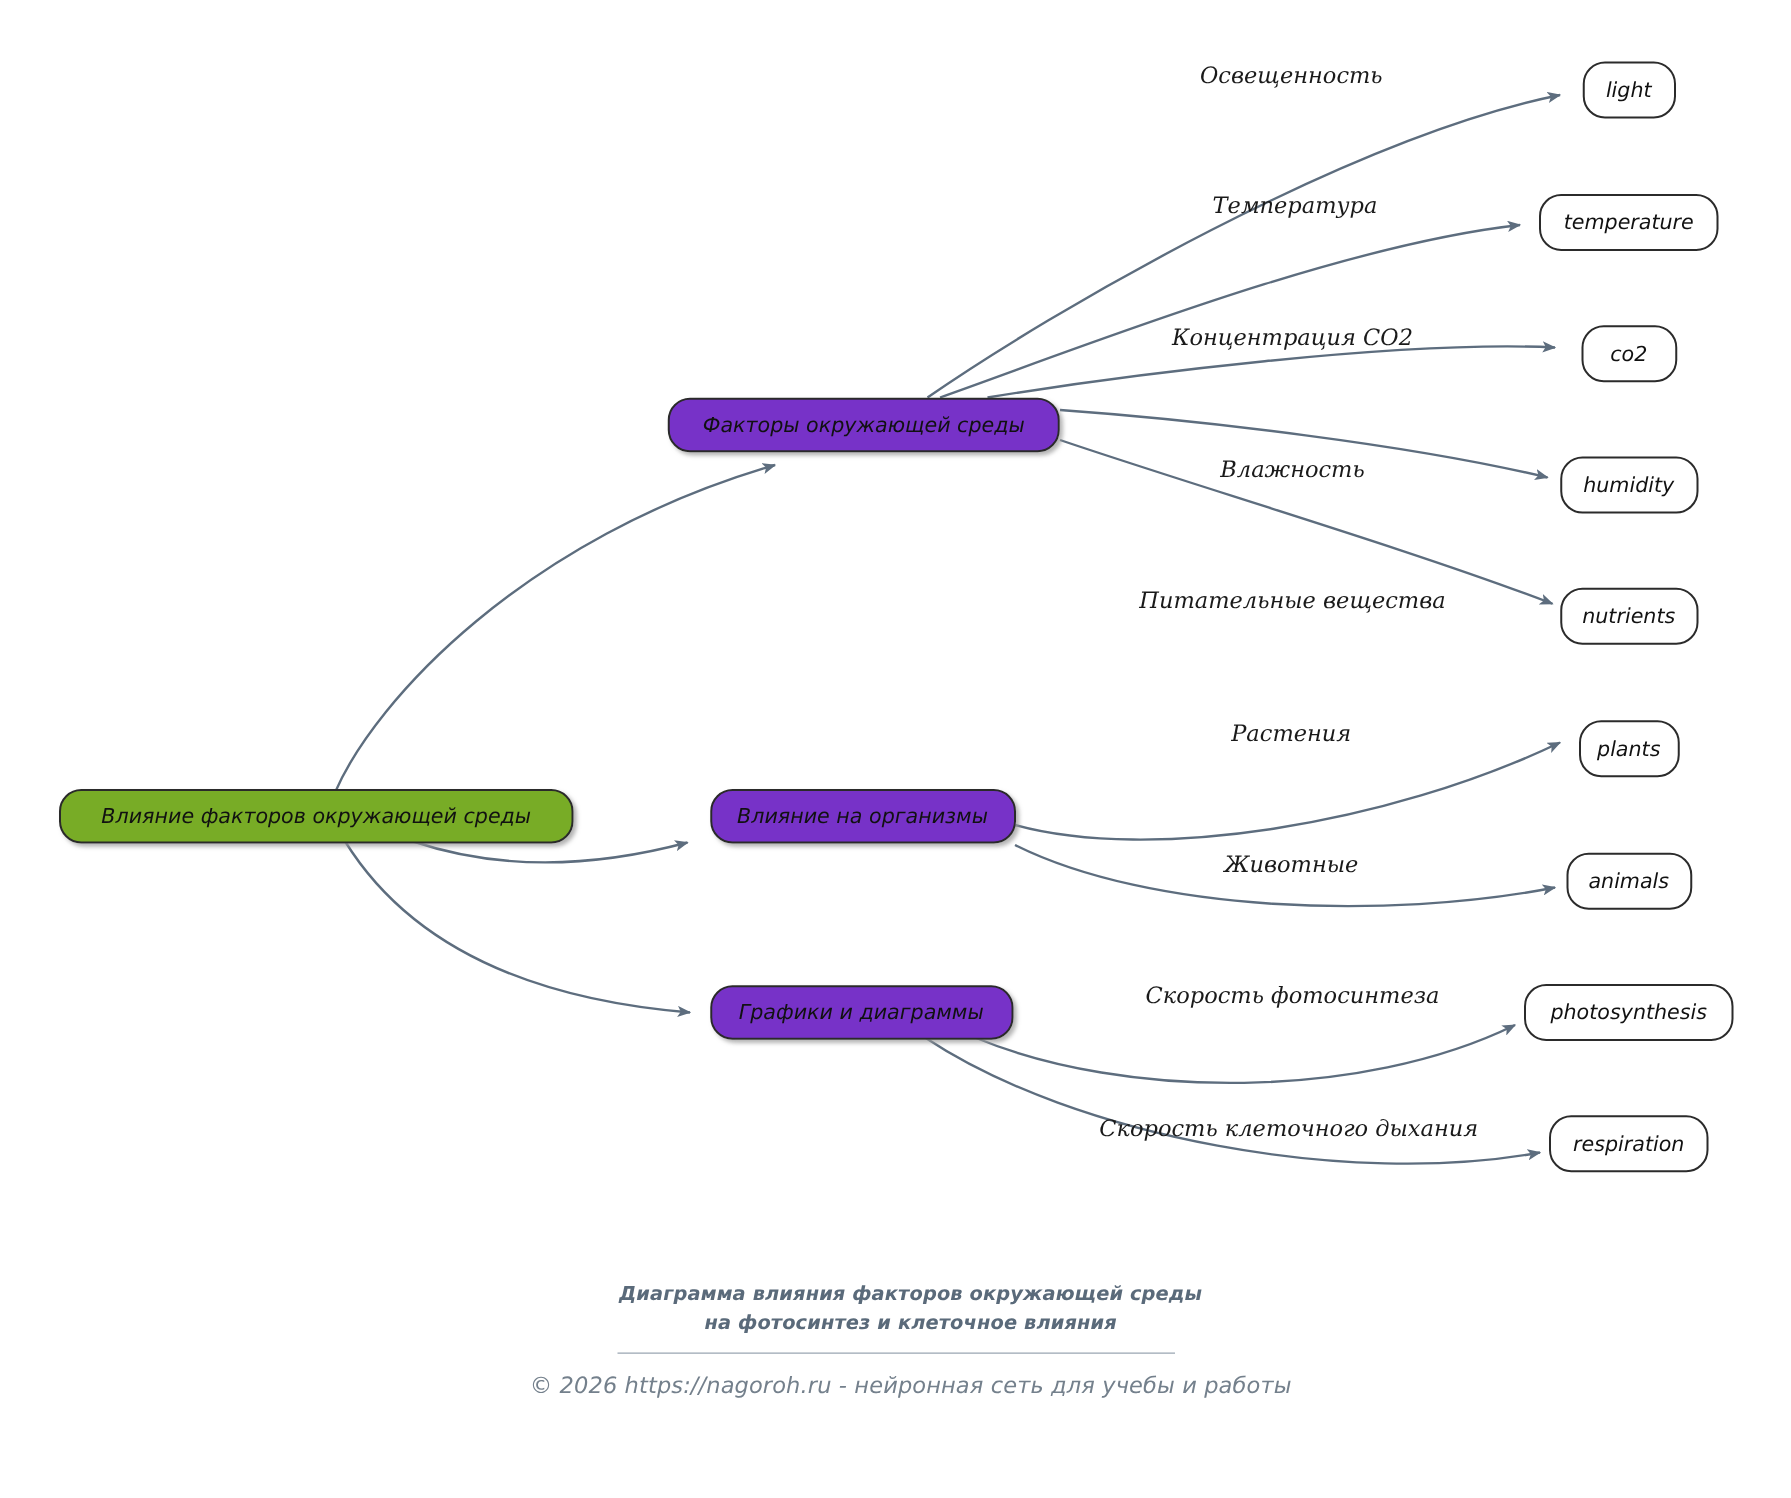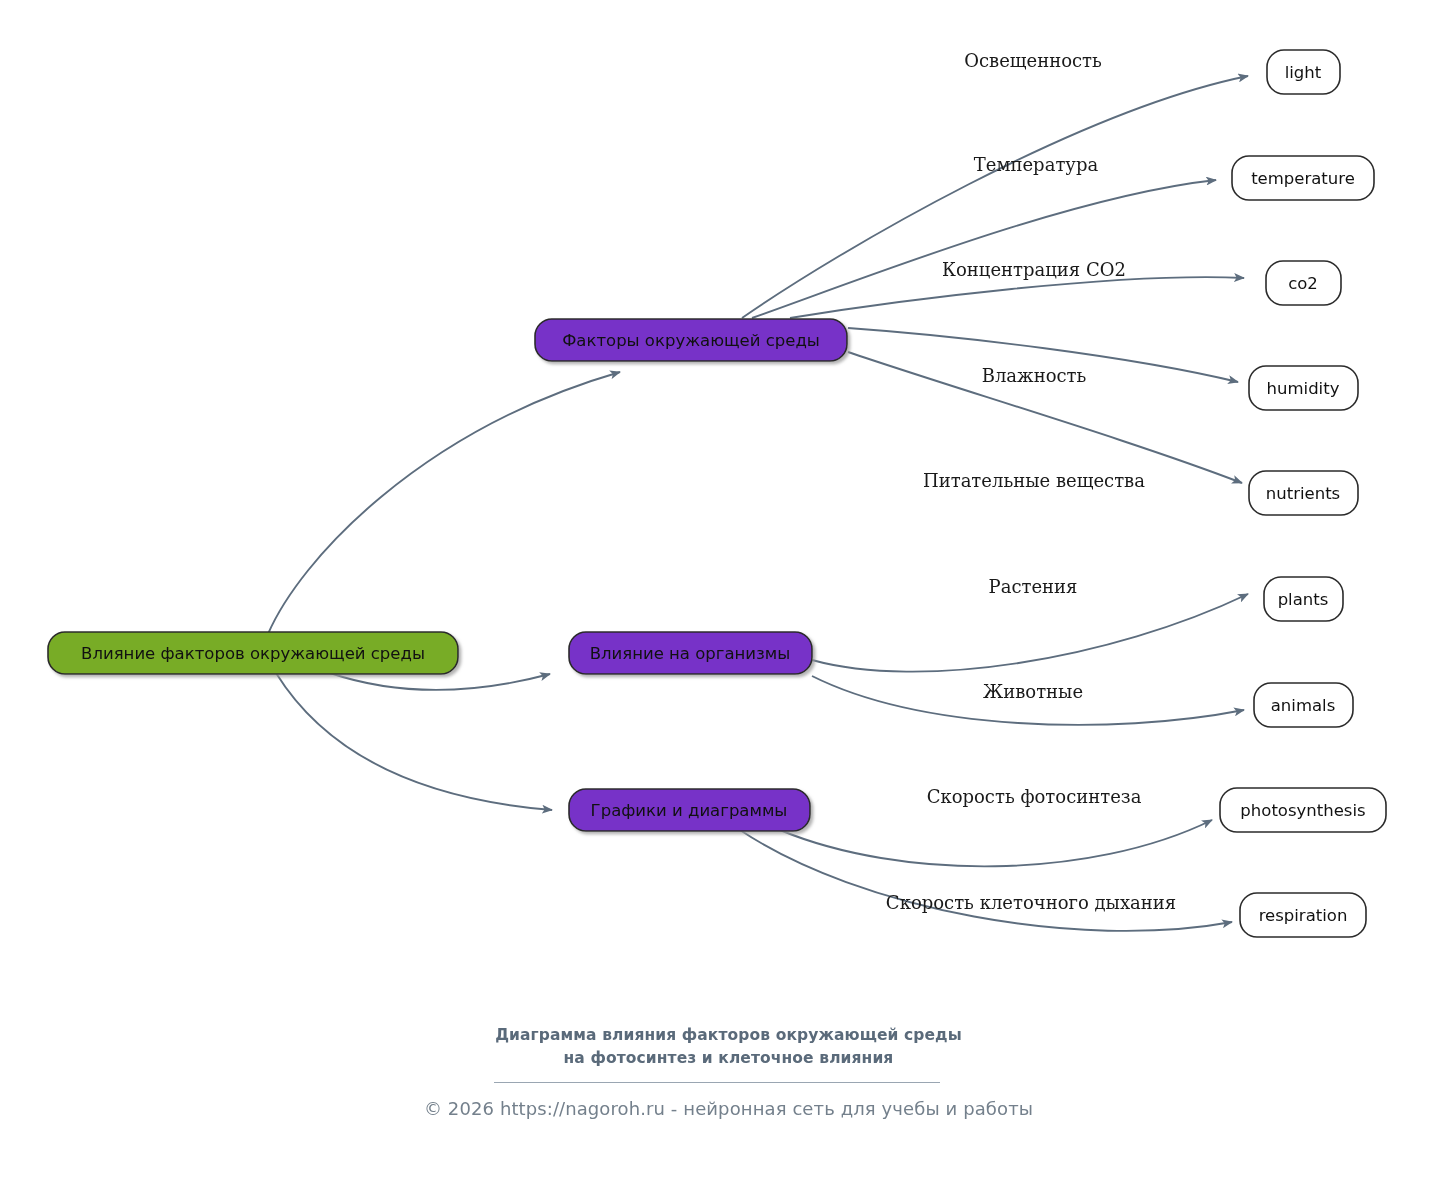--- a/index.html
+++ b/index.html
@@ -14,20 +14,21 @@
     font-family: "Liberation Sans", sans-serif;
     overflow: hidden;
     position: relative;
   }
   #diagram-root {
     position: absolute;
     left: 0;
     top: 0;
     width: 1433px;
     height: 1056px;
+    font-style: italic;
   }
   svg.canvas {
     position: absolute;
     left: 0;
     top: 0;
     width: 1433px;
     height: 1198px;
     display: block;
   }
   .edge-path {

